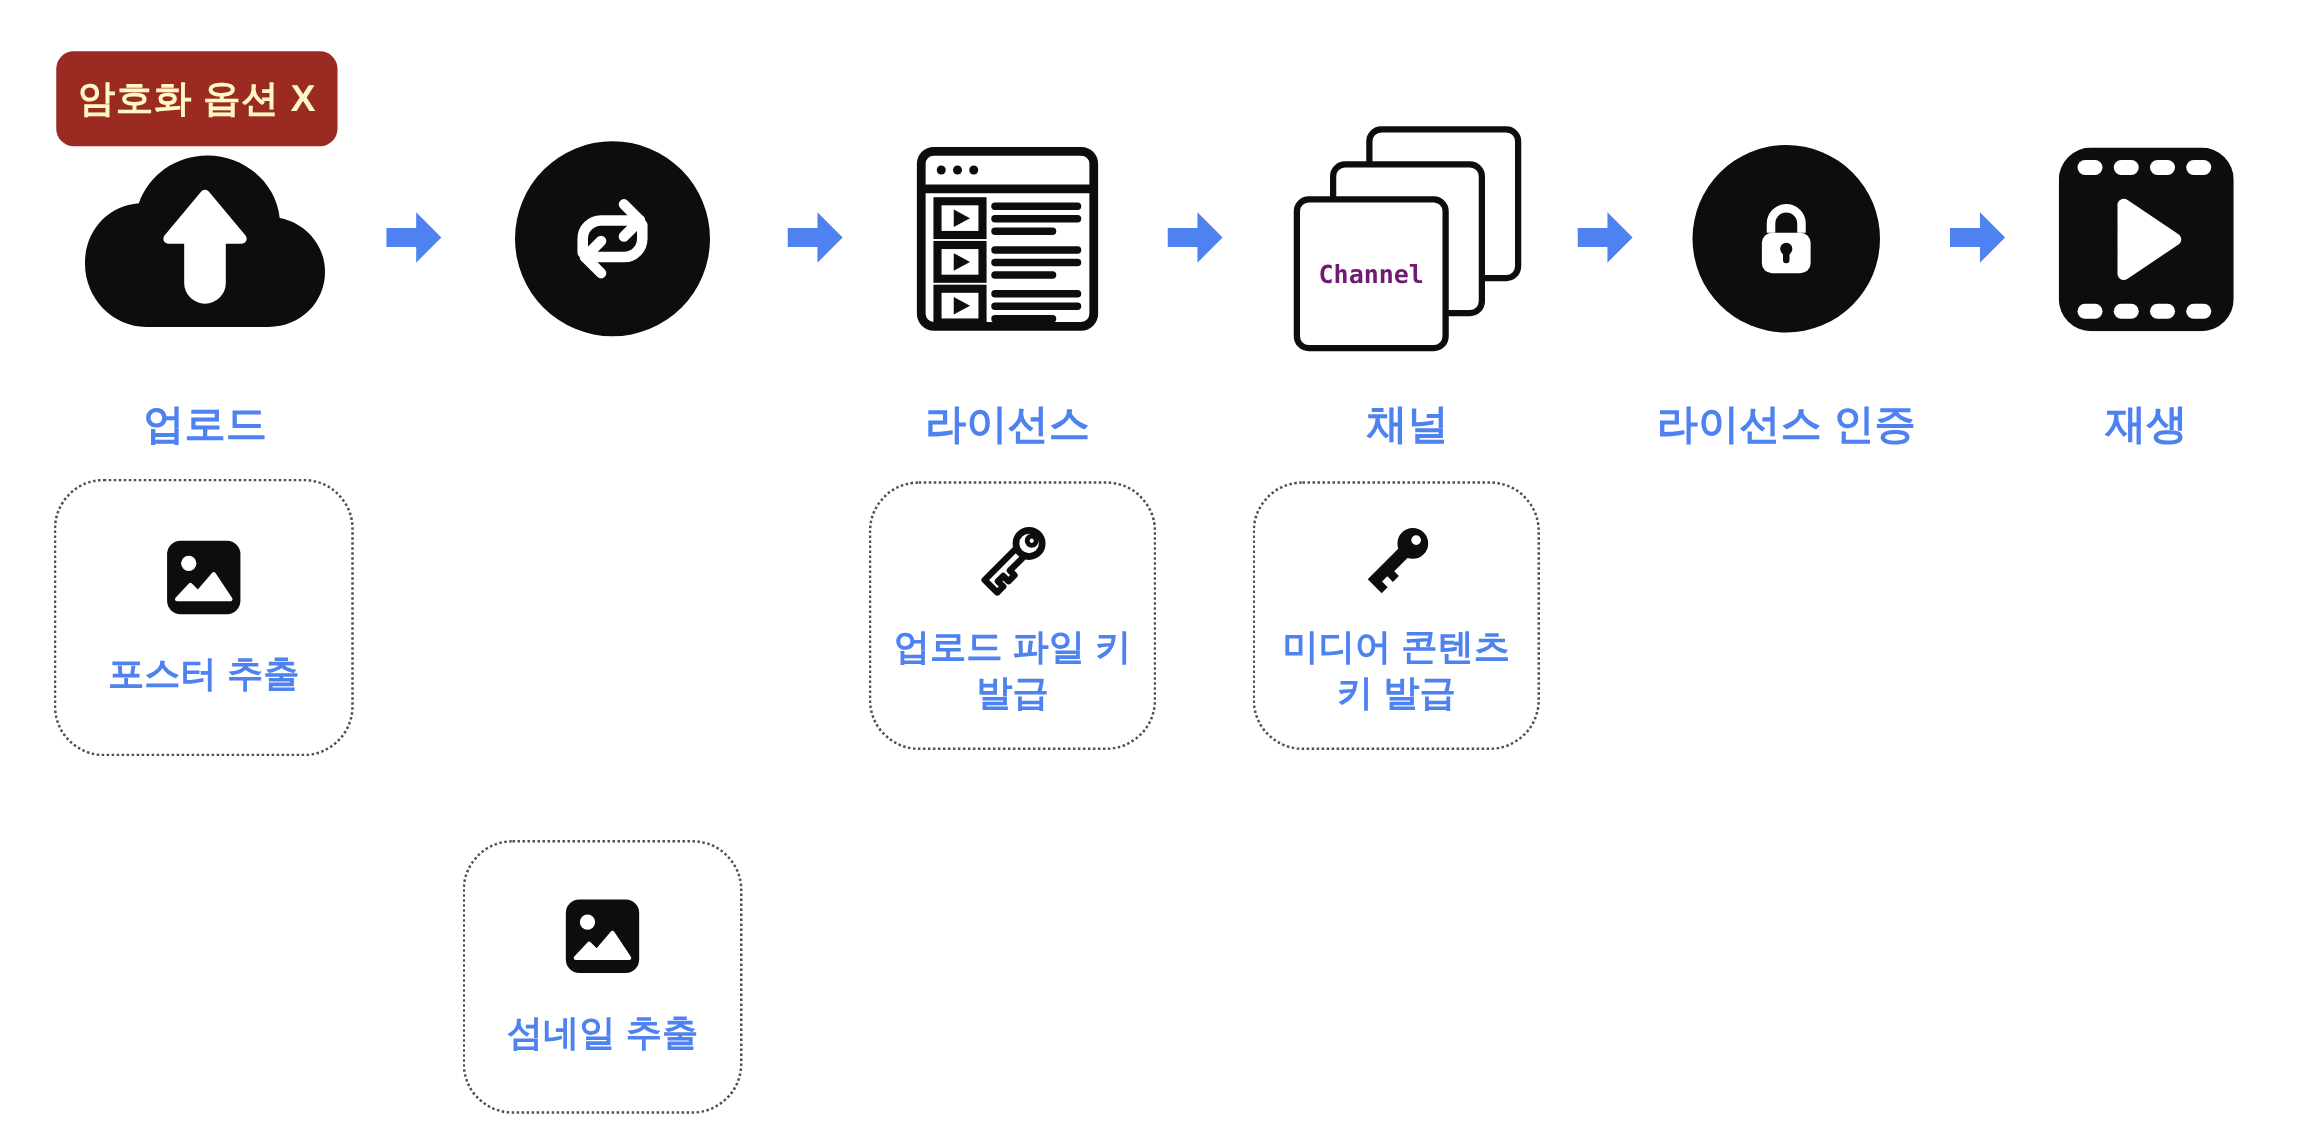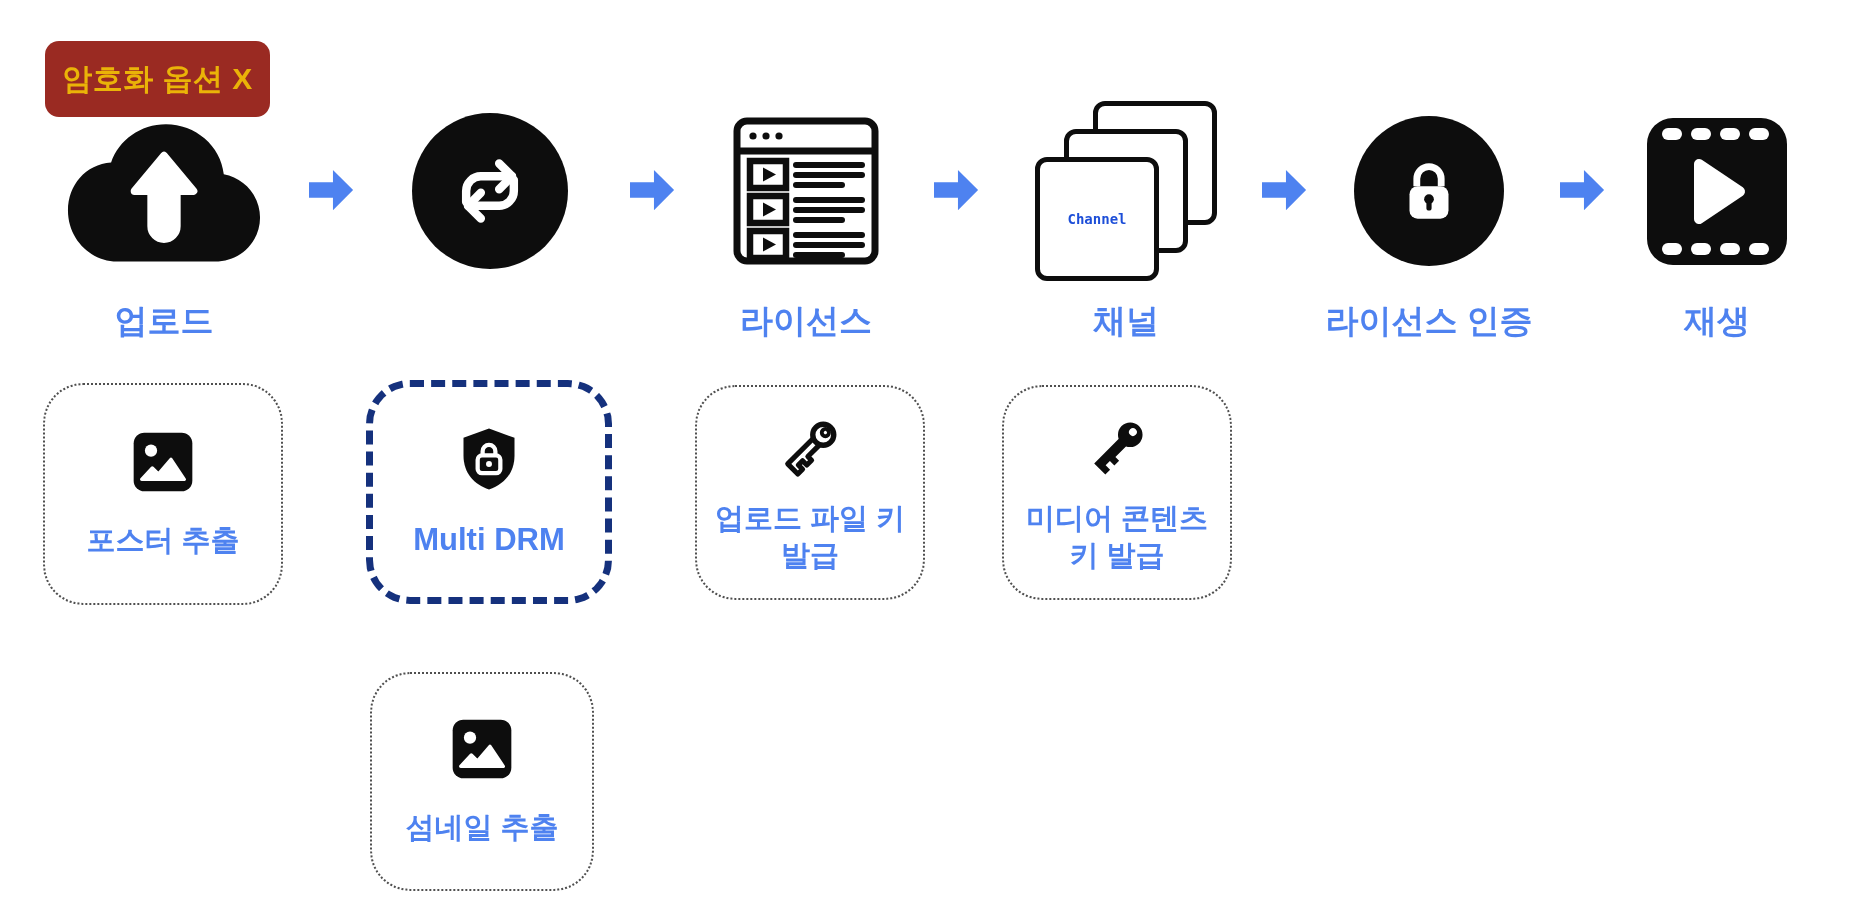--- a/index.html
+++ b/index.html
@@ -3,46 +3,46 @@
 <meta charset="utf-8">
 <style>
   html,body{margin:0;padding:0;background:#ffffff;}
   .canvas{
     position:relative;width:1858px;height:910px;background:#ffffff;overflow:hidden;
     font-family:"Liberation Sans",sans-serif;
   }
   
   .badge{
     position:absolute;left:45px;top:41px;width:225px;height:76px;
-    background:#9a2a22;border-radius:14px;color:#eab308;
+    background:#9a2a22;border-radius:14px;color:#fef9c3;
     font-size:30px;font-weight:700;display:flex;align-items:center;justify-content:center;
     letter-spacing:.5px;
   }
   
   .stage{position:absolute;top:85px;width:260px;display:flex;flex-direction:column;align-items:center;}
   .icon-wrap{height:212px;display:flex;align-items:center;justify-content:center;}
   .stage-label{
     width:120%;text-align:center;font-size:33px;font-weight:700;color:#4e82f0;
-    margin-top:2px;white-space:nowrap;
+    margin-top:20px;white-space:nowrap;
   }
   .black-circle{
     border-radius:50%;background:#0d0d0d;display:flex;align-items:center;justify-content:center;
   }
   .circle-transcode{width:156px;height:156px;}
   .circle-license{width:150px;height:150px;}
   
   .ch-stack{position:relative;width:182px;height:181px;}
   .ch-card{
     position:absolute;width:124px;height:124px;background:#ffffff;
     border:5px solid #0d0d0d;border-radius:12px;box-sizing:border-box;
   }
   .ch-back{left:58px;top:0;}
   .ch-mid{left:29px;top:28px;}
   .ch-front{left:0;top:56px;display:flex;align-items:center;justify-content:center;}
-  .ch-text{font-family:"DejaVu Sans Mono","Liberation Mono",monospace;font-weight:700;font-size:14px;color:#1d4ed8;}
+  .ch-text{font-family:"DejaVu Sans Mono","Liberation Mono",monospace;font-weight:700;font-size:20px;color:#701a75;}
   
   .film-tile{width:140px;height:147px;}
   
   .arrow{position:absolute;top:167px;width:46px;height:46px;fill:#4e82f0;}
   
   .sub-box{
     position:absolute;box-sizing:border-box;display:flex;flex-direction:column;
     align-items:center;justify-content:center;gap:24px;
   }
   .dotted{border:2.5px dotted #4f4f4f;border-radius:40px;gap:28px;}
@@ -183,29 +183,20 @@
 
   <div class="sub-box dotted" style="left:43px;top:383px;width:240px;height:222px">
     <svg class="icon-sm" width="64" height="64" viewBox="0 0 48 48">
       <rect x="2" y="2" width="44" height="44" rx="8" fill="#0d0d0d"></rect>
       <circle cx="15" cy="15.5" r="4.6" fill="#ffffff"></circle>
       <path d="M8 37 L16 28.5 L20.5 33 L30 22 L40 37 Z" fill="#ffffff" stroke="#ffffff" stroke-width="2.5" stroke-linejoin="round"></path>
     </svg>
     <div class="box-label">포스터 추출</div>
   </div>
 
-  <div class="sub-box drm" style="left:366px;top:380px;width:246px;height:224px">
-    <svg class="icon-sm" width="68" height="68" viewBox="0 0 48 48">
-      <path d="M24 2.5 L42 9 V21.5 C42 34 34.5 42 24 45.5 C13.5 42 6 34 6 21.5 V9 Z" fill="#0d0d0d"></path>
-      <path d="M19.5 21.5 v-3 a4.5 4.5 0 0 1 9 0 v3" stroke="#ffffff" stroke-width="3" fill="none"></path>
-      <rect x="16" y="21.5" width="16" height="12.5" rx="3" fill="none" stroke="#ffffff" stroke-width="3"></rect>
-      <circle cx="24" cy="27.5" r="2.1" fill="#ffffff"></circle>
-    </svg>
-    <div class="box-label">Multi DRM</div>
-  </div>
 
   <div class="sub-box dotted" style="left:1002px;top:385px;width:230px;height:215px;gap:16px">
     <svg class="icon-sm" width="72" height="72" viewBox="0 0 48 48">
       <g transform="rotate(45 24 24)">
         <circle cx="24" cy="11.5" r="8.2" fill="#0d0d0d"></circle>
         <circle cx="24" cy="9" r="2.6" fill="#ffffff"></circle>
         <path d="M20.5 16 H27.5 V29 H31 V33.5 H26.8 V37.5 H31 V42 H20.5 Z" fill="#0d0d0d"></path>
       </g>
     </svg>
     <div class="box-label">미디어 콘텐츠 키 발급</div>

